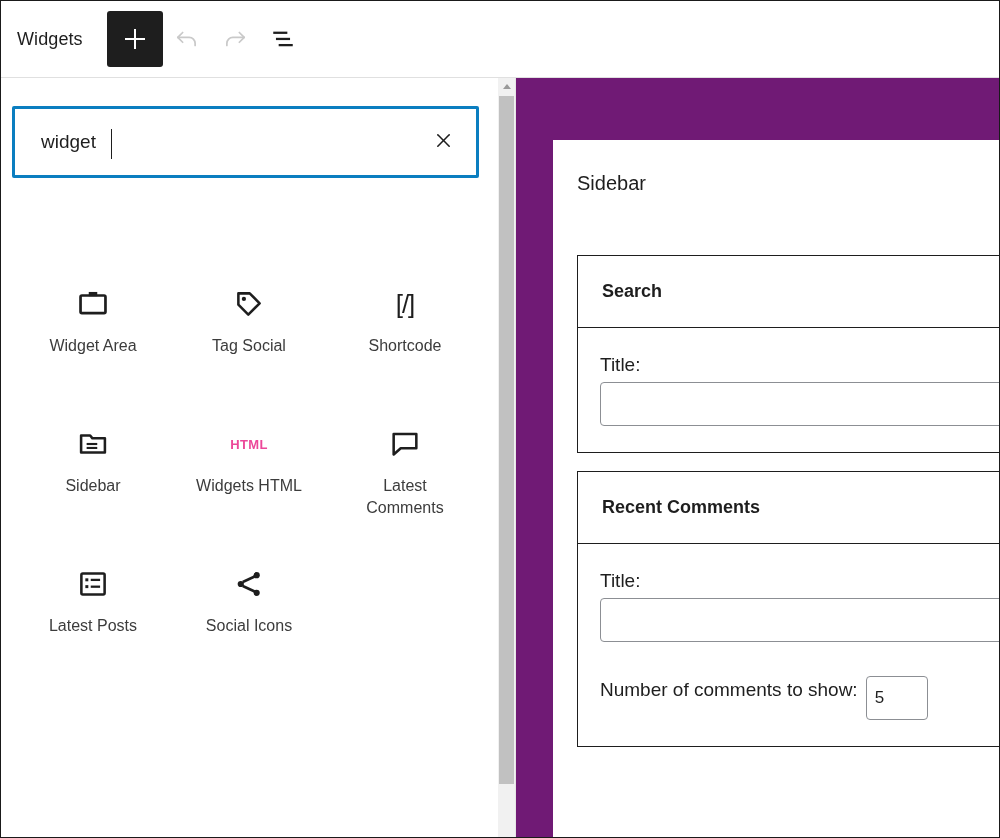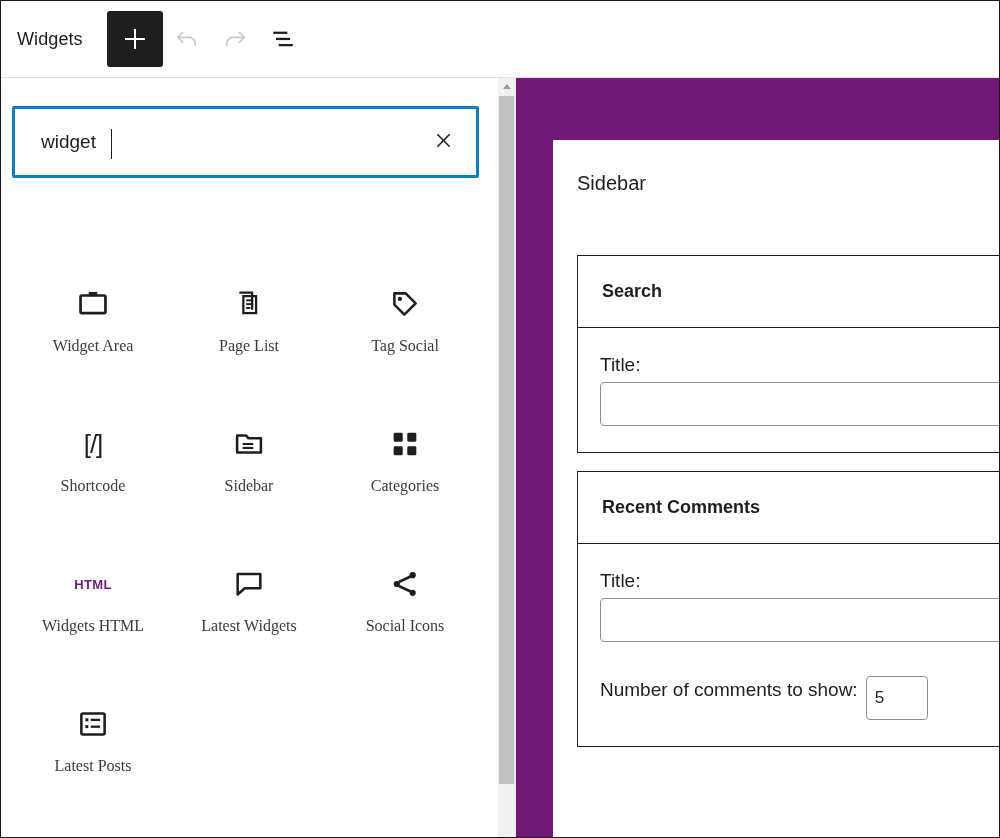--- a/index.html
+++ b/index.html
@@ -185,27 +185,26 @@
     align-items: center;
     justify-content: center;
   }
   .block-label {
     font-size: 16px;
     color: #3c3c3c;
     line-height: 1.4;
     text-align: center;
     max-width: 120px;
     word-wrap: break-word;
-    font-family: Liberation Serif, serif;
   }
   .html-glyph {
     font-family: "Liberation Sans", sans-serif;
     font-size: 13px;
     font-weight: bold;
-    color: #701a75;
+    color: #ec4899;
     letter-spacing: 0.4px;
   }
   .shortcode-glyph {
     font-family: "Liberation Sans", sans-serif;
     font-size: 26px;
     color: #1e1e1e;
     letter-spacing: -1px;
   }
 
   
@@ -403,32 +402,20 @@
           <span class="block-icon">
             <svg width="34" height="34" viewBox="0 0 24 24">
               <rect x="9" y="3.5" width="6" height="3" fill="#1e1e1e"></rect>
               <rect x="3.2" y="6" width="17.6" height="12.5" rx="1" fill="none" stroke="#1e1e1e" stroke-width="1.9"></rect>
             </svg>
           </span>
           <span class="block-label">Widget Area</span>
         </button>
 
 
-        <button class="block-item">
-          <span class="block-icon">
-            <svg width="34" height="34" viewBox="0 0 24 24">
-              <path d="M8 6.5 h9 v12 h-9 z" fill="none" stroke="#1e1e1e" stroke-width="1.6"></path>
-              <path d="M5.2 4 h9 v12" fill="none" stroke="#1e1e1e" stroke-width="1.6"></path>
-              <line x1="10" y1="9.4" x2="15" y2="9.4" stroke="#1e1e1e" stroke-width="1.4"></line>
-              <line x1="10" y1="12.1" x2="15" y2="12.1" stroke="#1e1e1e" stroke-width="1.4"></line>
-              <line x1="10" y1="14.8" x2="13" y2="14.8" stroke="#1e1e1e" stroke-width="1.4"></line>
-            </svg>
-          </span>
-          <span class="block-label">Page List</span>
-        </button>
 
 
         <button class="block-item">
           <span class="block-icon">
             <svg width="34" height="34" viewBox="0 0 24 24">
               <path d="M4.5 4.5 h8 l7 7 -8 8 -7 -7 z" fill="none" stroke="#1e1e1e" stroke-width="1.8" stroke-linejoin="round"></path>
               <circle cx="8.4" cy="8.4" r="1.5" fill="#1e1e1e"></circle>
             </svg>
           </span>
           <span class="block-label">Tag Social</span>
@@ -445,72 +432,61 @@
           <span class="block-icon">
             <svg width="34" height="34" viewBox="0 0 24 24">
               <path d="M3.6 6 h6.4 l1.6 2 h8.8 v10 h-16.8 z" fill="none" stroke="#1e1e1e" stroke-width="1.8" stroke-linejoin="round"></path>
               <line x1="7.5" y1="12" x2="15" y2="12" stroke="#1e1e1e" stroke-width="1.5"></line>
               <line x1="7.5" y1="14.8" x2="15" y2="14.8" stroke="#1e1e1e" stroke-width="1.5"></line>
             </svg>
           </span>
           <span class="block-label">Sidebar</span>
         </button>
 
-        <button class="block-item">
-          <span class="block-icon">
-            <svg width="34" height="34" viewBox="0 0 24 24">
-              <rect x="4" y="4" width="6.4" height="6.4" rx="1" fill="#1e1e1e"></rect>
-              <rect x="13.6" y="4" width="6.4" height="6.4" rx="1" fill="#1e1e1e"></rect>
-              <rect x="4" y="13.6" width="6.4" height="6.4" rx="1" fill="#1e1e1e"></rect>
-              <rect x="13.6" y="13.6" width="6.4" height="6.4" rx="1" fill="#1e1e1e"></rect>
-            </svg>
-          </span>
-          <span class="block-label">Categories</span>
-        </button>
 
         <button class="block-item">
           <span class="block-icon">
             <span class="html-glyph">HTML</span>
           </span>
           <span class="block-label">Widgets HTML</span>
         </button>
 
         <button class="block-item">
           <span class="block-icon">
             <svg width="34" height="34" viewBox="0 0 24 24">
               <path d="M4 5 h16 v10 h-11 l-5 4.4 z" fill="none" stroke="#1e1e1e" stroke-width="1.8" stroke-linejoin="round"></path>
             </svg>
           </span>
-          <span class="block-label">Latest Widgets</span>
+          <span class="block-label">Latest Comments</span>
+        </button>
+
+        <button class="block-item">
+          <span class="block-icon">
+            <svg width="34" height="34" viewBox="0 0 24 24">
+              <rect x="3.8" y="4.6" width="16.4" height="14.8" rx="1" fill="none" stroke="#1e1e1e" stroke-width="1.8"></rect>
+              <rect x="6.6" y="8" width="2.1" height="2.1" fill="#1e1e1e"></rect>
+              <rect x="6.6" y="12.8" width="2.1" height="2.1" fill="#1e1e1e"></rect>
+              <rect x="10.4" y="8.3" width="6.6" height="1.6" fill="#1e1e1e"></rect>
+              <rect x="10.4" y="13.1" width="6.6" height="1.6" fill="#1e1e1e"></rect>
+            </svg>
+          </span>
+          <span class="block-label">Latest Posts</span>
         </button>
 
         <button class="block-item">
           <span class="block-icon">
             <svg width="34" height="34" viewBox="0 0 24 24">
               <circle cx="17.4" cy="5.8" r="2.2" fill="#1e1e1e"></circle>
               <circle cx="17.4" cy="18.2" r="2.2" fill="#1e1e1e"></circle>
               <circle cx="6.2" cy="12" r="2.2" fill="#1e1e1e"></circle>
               <line x1="7.6" y1="10.6" x2="16" y2="6.7" stroke="#1e1e1e" stroke-width="1.8"></line>
               <line x1="7.6" y1="13.4" x2="16" y2="17.3" stroke="#1e1e1e" stroke-width="1.8"></line>
             </svg>
           </span>
           <span class="block-label">Social Icons</span>
-        </button>
-
-        <button class="block-item">
-          <span class="block-icon">
-            <svg width="34" height="34" viewBox="0 0 24 24">
-              <rect x="3.8" y="4.6" width="16.4" height="14.8" rx="1" fill="none" stroke="#1e1e1e" stroke-width="1.8"></rect>
-              <rect x="6.6" y="8" width="2.1" height="2.1" fill="#1e1e1e"></rect>
-              <rect x="6.6" y="12.8" width="2.1" height="2.1" fill="#1e1e1e"></rect>
-              <rect x="10.4" y="8.3" width="6.6" height="1.6" fill="#1e1e1e"></rect>
-              <rect x="10.4" y="13.1" width="6.6" height="1.6" fill="#1e1e1e"></rect>
-            </svg>
-          </span>
-          <span class="block-label">Latest Posts</span>
         </button>
 
       </div>
     </div>
 
     <div class="scrollbar">
       <div class="sb-arrow">
         <span class="tri"></span>
       </div>
       <div class="sb-thumb"></div>

